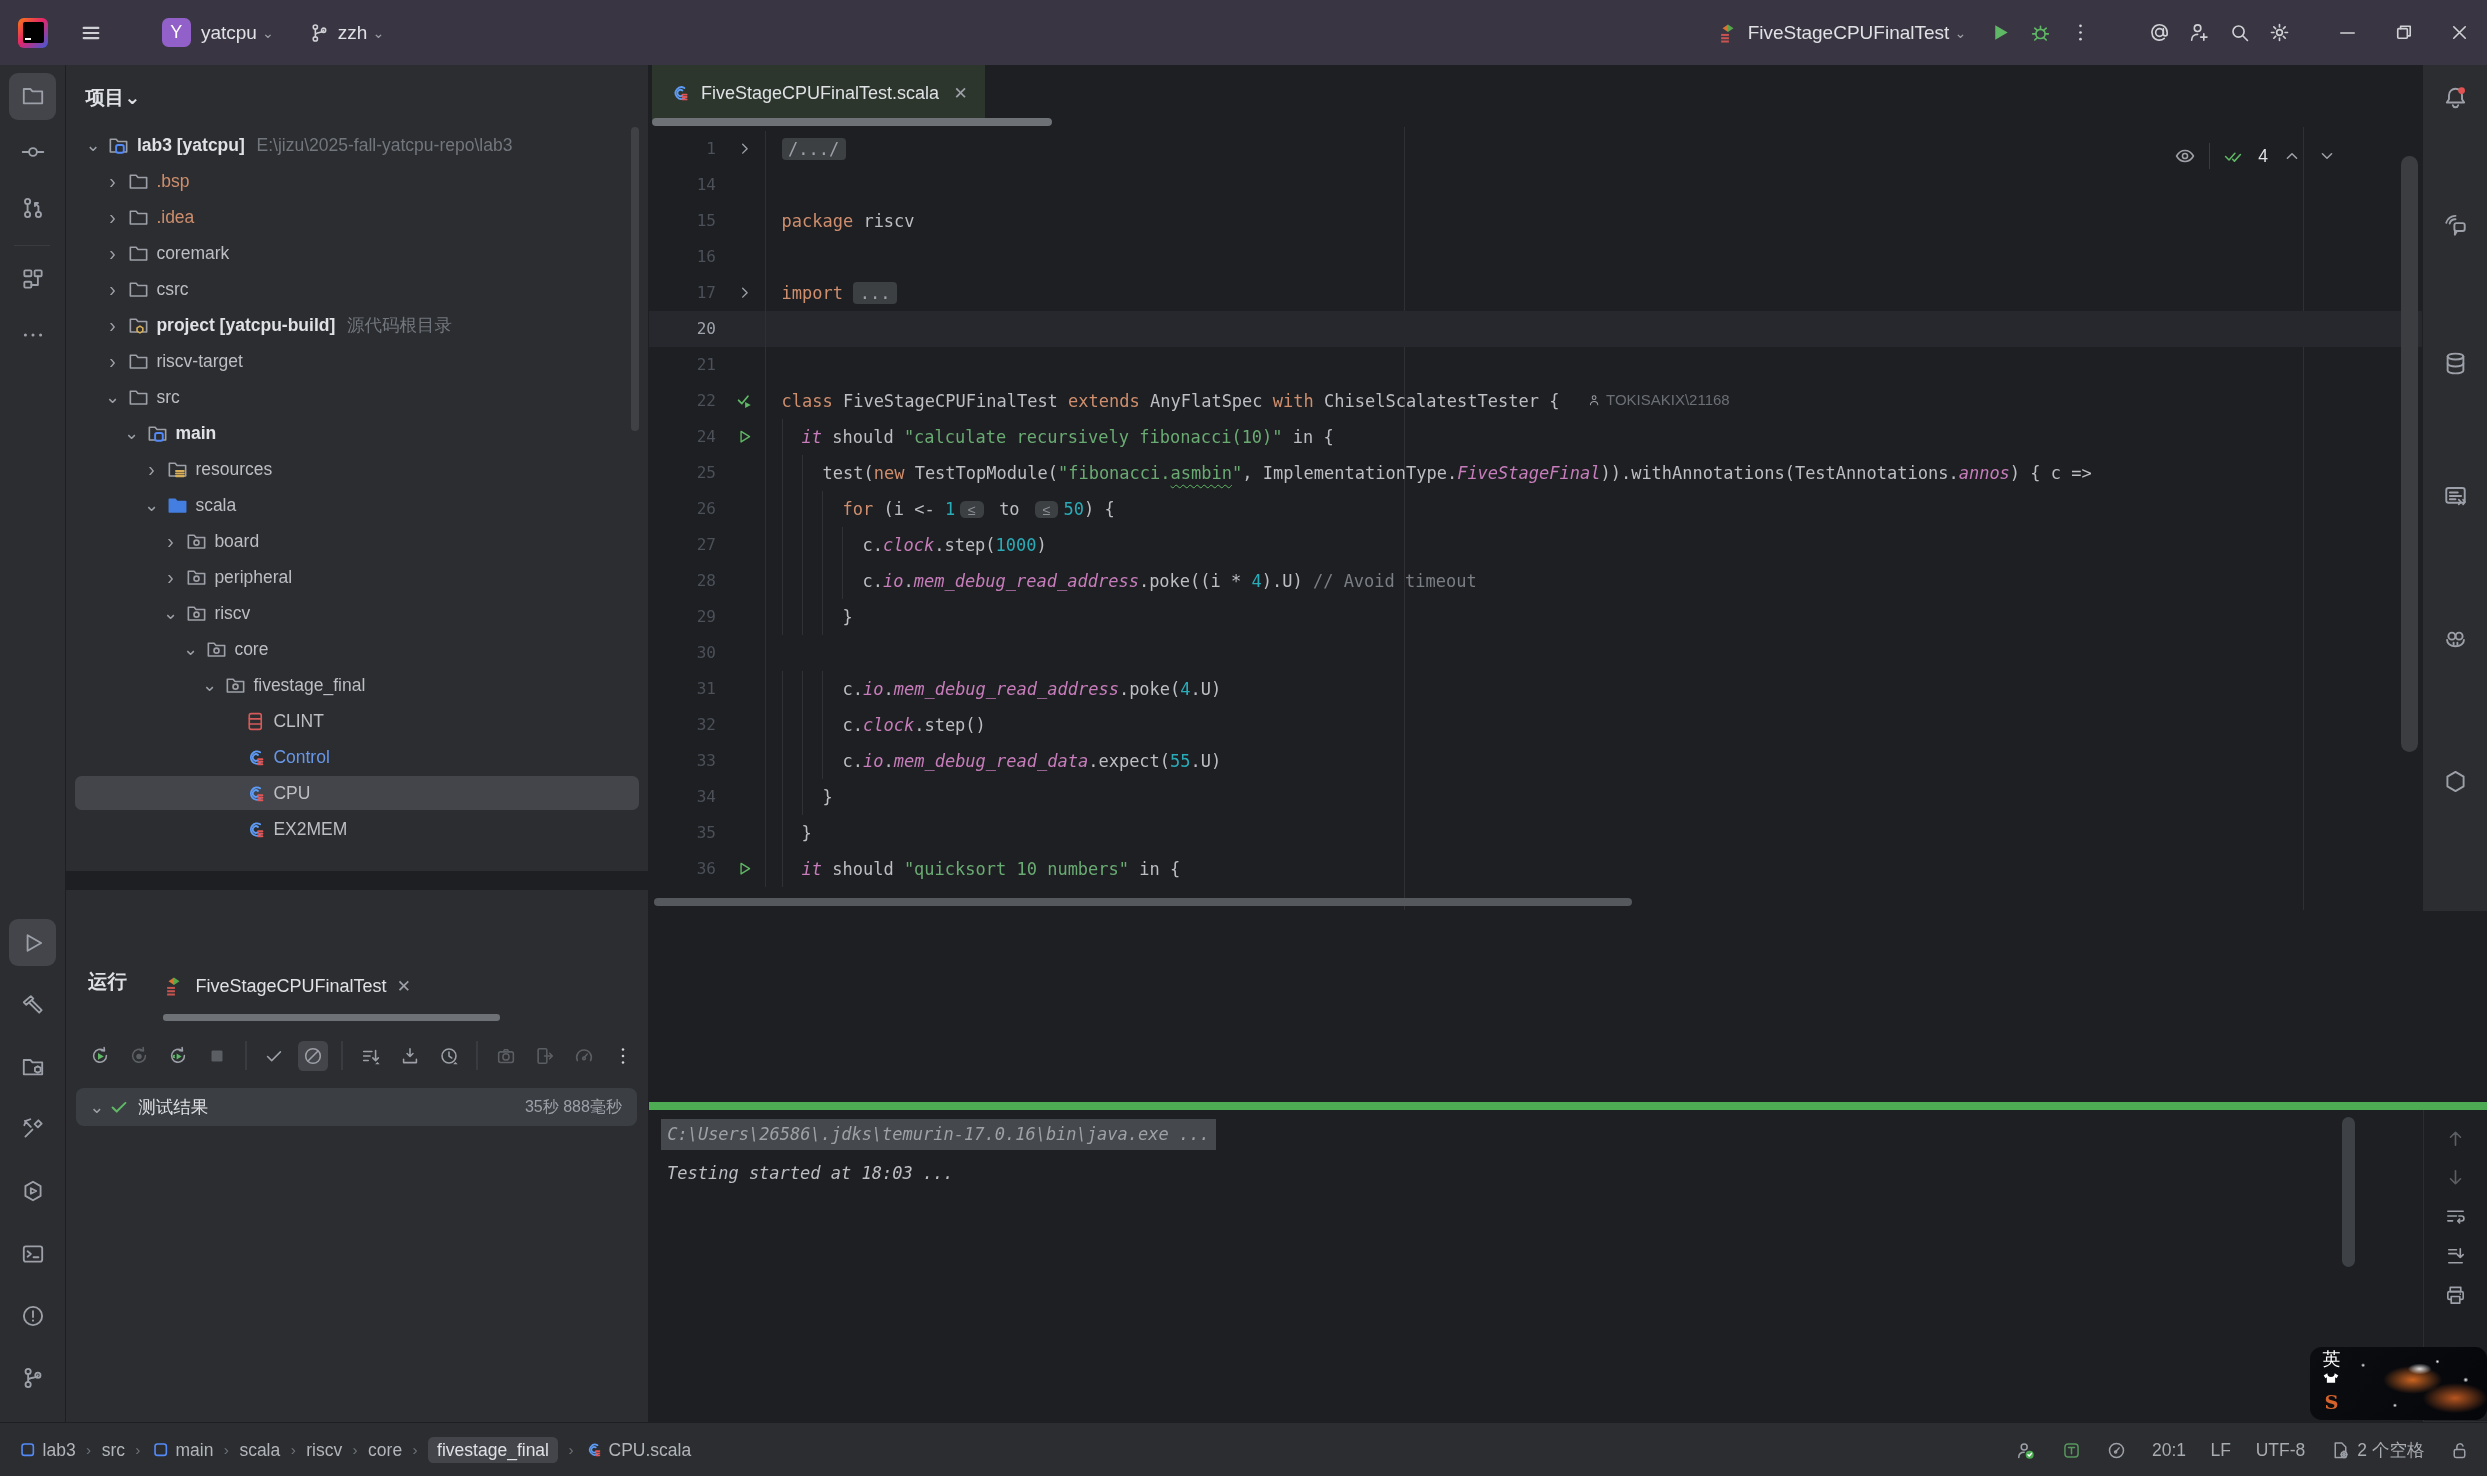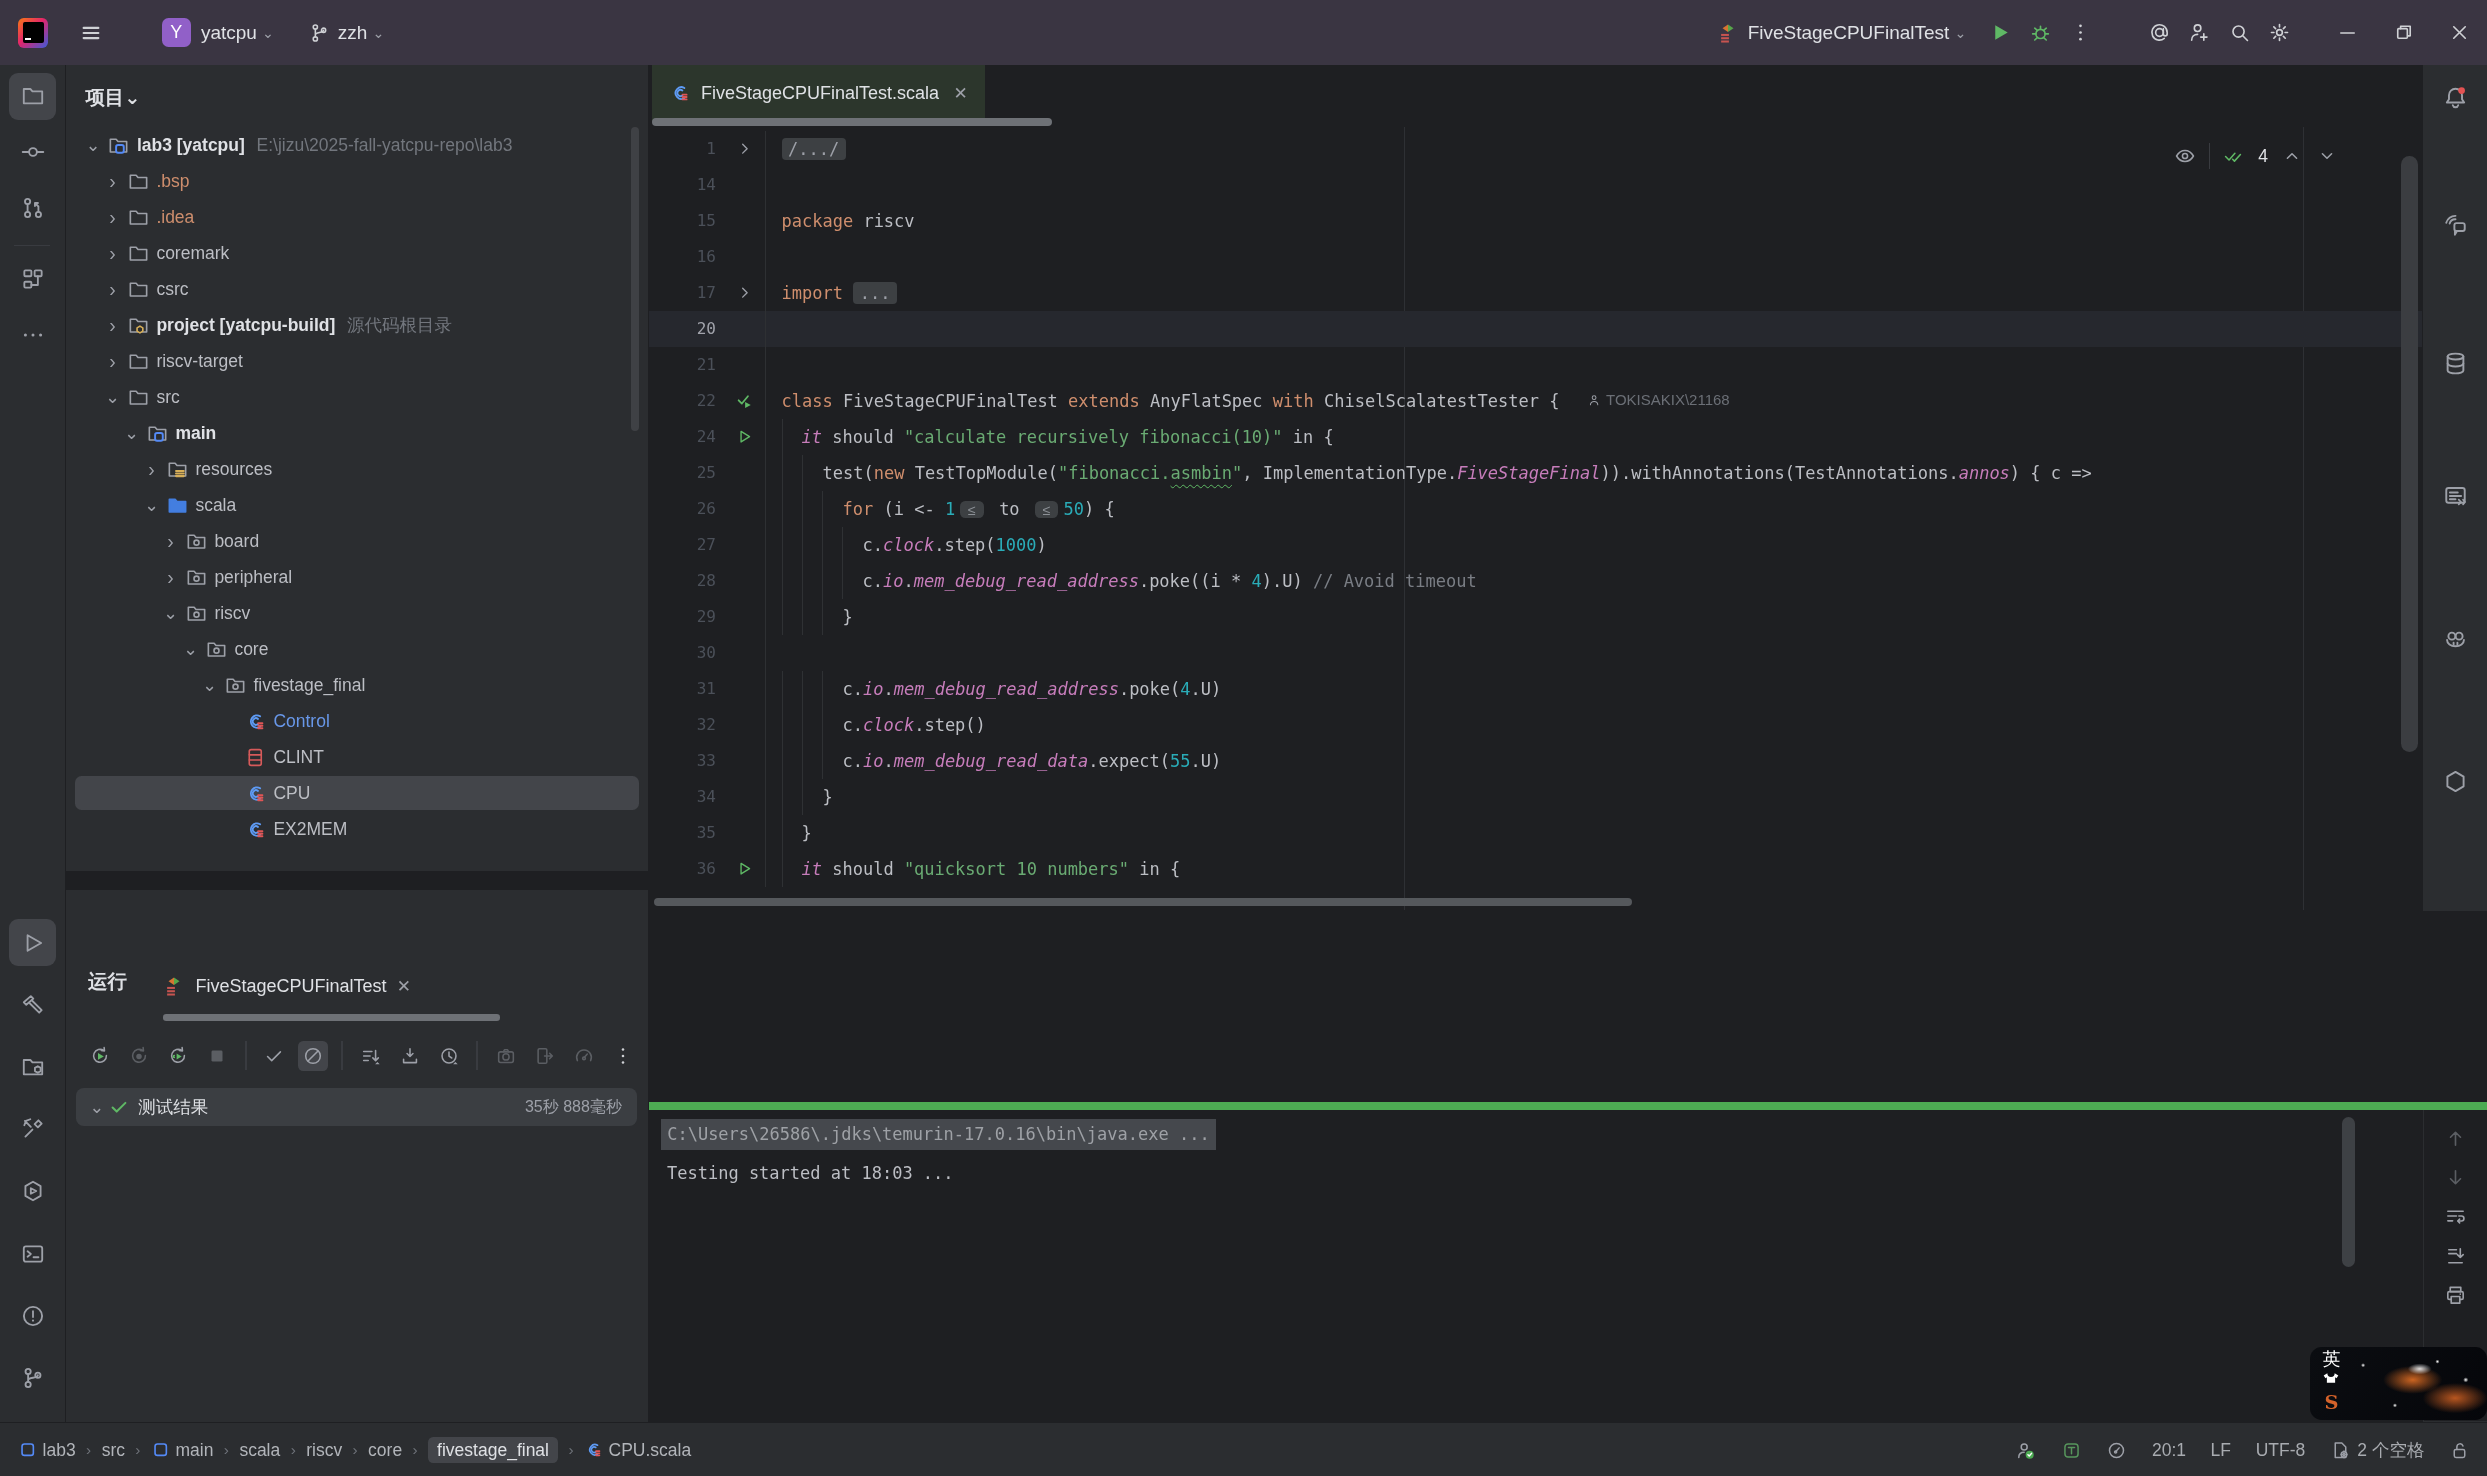--- a/index.html
+++ b/index.html
@@ -96,21 +96,21 @@
            display:flex;align-items:center;font-size:17.5px;color:#dfe1e5;}
   #testrow .time{margin-left:auto;margin-right:15.5px;color:#9da0a8;font-size:16px;}
 
   #runright{left:649px;top:911px;width:1838px;height:510px;background:#1e1f22;}
   #conhead{position:absolute;left:0;top:151px;right:0;height:40px;background:#2a2c30;display:flex;
            align-items:center;padding-left:18px;gap:11.7px;font-size:18px;color:#dfe1e5;}
   #conhead .summary{color:#8c9095;font-size:17px;margin-left:6.5px;}
   #greenbar{position:absolute;left:0;top:191px;right:0;height:7.8px;background:#4dab53;}
   #console{position:absolute;left:0;top:199px;right:65px;bottom:0;
            font-family:"DejaVu Sans Mono","Liberation Mono",monospace;font-size:17px;}
-  .conline{margin:9px 8px 0 18px;white-space:pre;color:#bcbec4;line-height:28.5px;}
+  .conline{margin:9px 8px 0 18px;white-space:pre;color:#bcbec4;line-height:28.5px;font-style:italic;}
   .conline.seldim{display:inline-block;background:#45484d;color:#9ea1a6;padding:1.3px 6.5px;margin-left:11.7px;}
   #conscroll{position:absolute;left:1693px;top:206px;width:13px;height:150px;background:#3e4145;border-radius:6.5px;}
   #contools{position:absolute;right:0;top:199px;width:63px;bottom:0;border-left:1.3px solid #2b2d30;
             display:flex;flex-direction:column;align-items:center;gap:14.2px;padding-top:17px;}
 
   
   #statusbar{left:0;top:1422px;width:2487px;height:54px;background:#2b2d30;border-top:1.3px solid #1e1f22;
              display:flex;align-items:center;font-size:17.5px;color:#b2b5ba;}
   #crumbs{display:flex;align-items:center;margin-left:18px;gap:10.4px;}
   #crumbs .sep{color:#6f737a;font-size:15.5px;}
@@ -643,40 +643,40 @@
             </span>
           </span>
           <span class="tlabel">fivestage_final</span>
         </div>
         <div class="trow">
           <span style="width: 152px; flex: 0 0 auto;"></span>
           <span class="tchev"></span>
           <span class="ticon">
             <span class="ico">
               <svg width="23" height="23" viewBox="0 0 24 24" fill="none" stroke="currentColor" stroke-width="1.7" stroke-linecap="round" stroke-linejoin="round">
+                <rect x="5.5" y="3.8" width="12.5" height="16.4" rx="2" stroke="#d65a5a"></rect>
+                <path d="M5.5 9.2h12.5M5.5 14.6h12.5" stroke="#d65a5a"></path>
+              </svg>
+            </span>
+          </span>
+          <span class="tlabel">CLINT</span>
+        </div>
+        <div class="trow">
+          <span style="width: 152px; flex: 0 0 auto;"></span>
+          <span class="tchev"></span>
+          <span class="ticon">
+            <span class="ico">
+              <svg width="23" height="23" viewBox="0 0 24 24" fill="none" stroke="currentColor" stroke-width="1.7" stroke-linecap="round" stroke-linejoin="round">
                 <path d="M16.8 6.5a6.4 6.4 0 1 0 .1 11" stroke="#5e9bf5" stroke-width="2"></path>
                 <path d="M14.6 9.3a3.4 3.4 0 1 0 0 5.4" stroke="#5e9bf5" stroke-width="2"></path>
                 <path d="M14.8 13.8h4.4M14.8 16.4h4.4M14.8 19h4.4" stroke="#e05555" stroke-width="2"></path>
               </svg>
             </span>
           </span>
           <span class="tlabel blue">Control</span>
-        </div>
-        <div class="trow">
-          <span style="width: 152px; flex: 0 0 auto;"></span>
-          <span class="tchev"></span>
-          <span class="ticon">
-            <span class="ico">
-              <svg width="23" height="23" viewBox="0 0 24 24" fill="none" stroke="currentColor" stroke-width="1.7" stroke-linecap="round" stroke-linejoin="round">
-                <rect x="5.5" y="3.8" width="12.5" height="16.4" rx="2" stroke="#d65a5a"></rect>
-                <path d="M5.5 9.2h12.5M5.5 14.6h12.5" stroke="#d65a5a"></path>
-              </svg>
-            </span>
-          </span>
-          <span class="tlabel">CLINT</span>
         </div>
         <div class="trow">
           <div class="sel"></div>
           <span style="width: 152px; flex: 0 0 auto;"></span>
           <span class="tchev"></span>
           <span class="ticon">
             <span class="ico">
               <svg width="23" height="23" viewBox="0 0 24 24" fill="none" stroke="currentColor" stroke-width="1.7" stroke-linecap="round" stroke-linejoin="round">
                 <path d="M16.8 6.5a6.4 6.4 0 1 0 .1 11" stroke="#5e9bf5" stroke-width="2"></path>
                 <path d="M14.6 9.3a3.4 3.4 0 1 0 0 5.4" stroke="#5e9bf5" stroke-width="2"></path>

